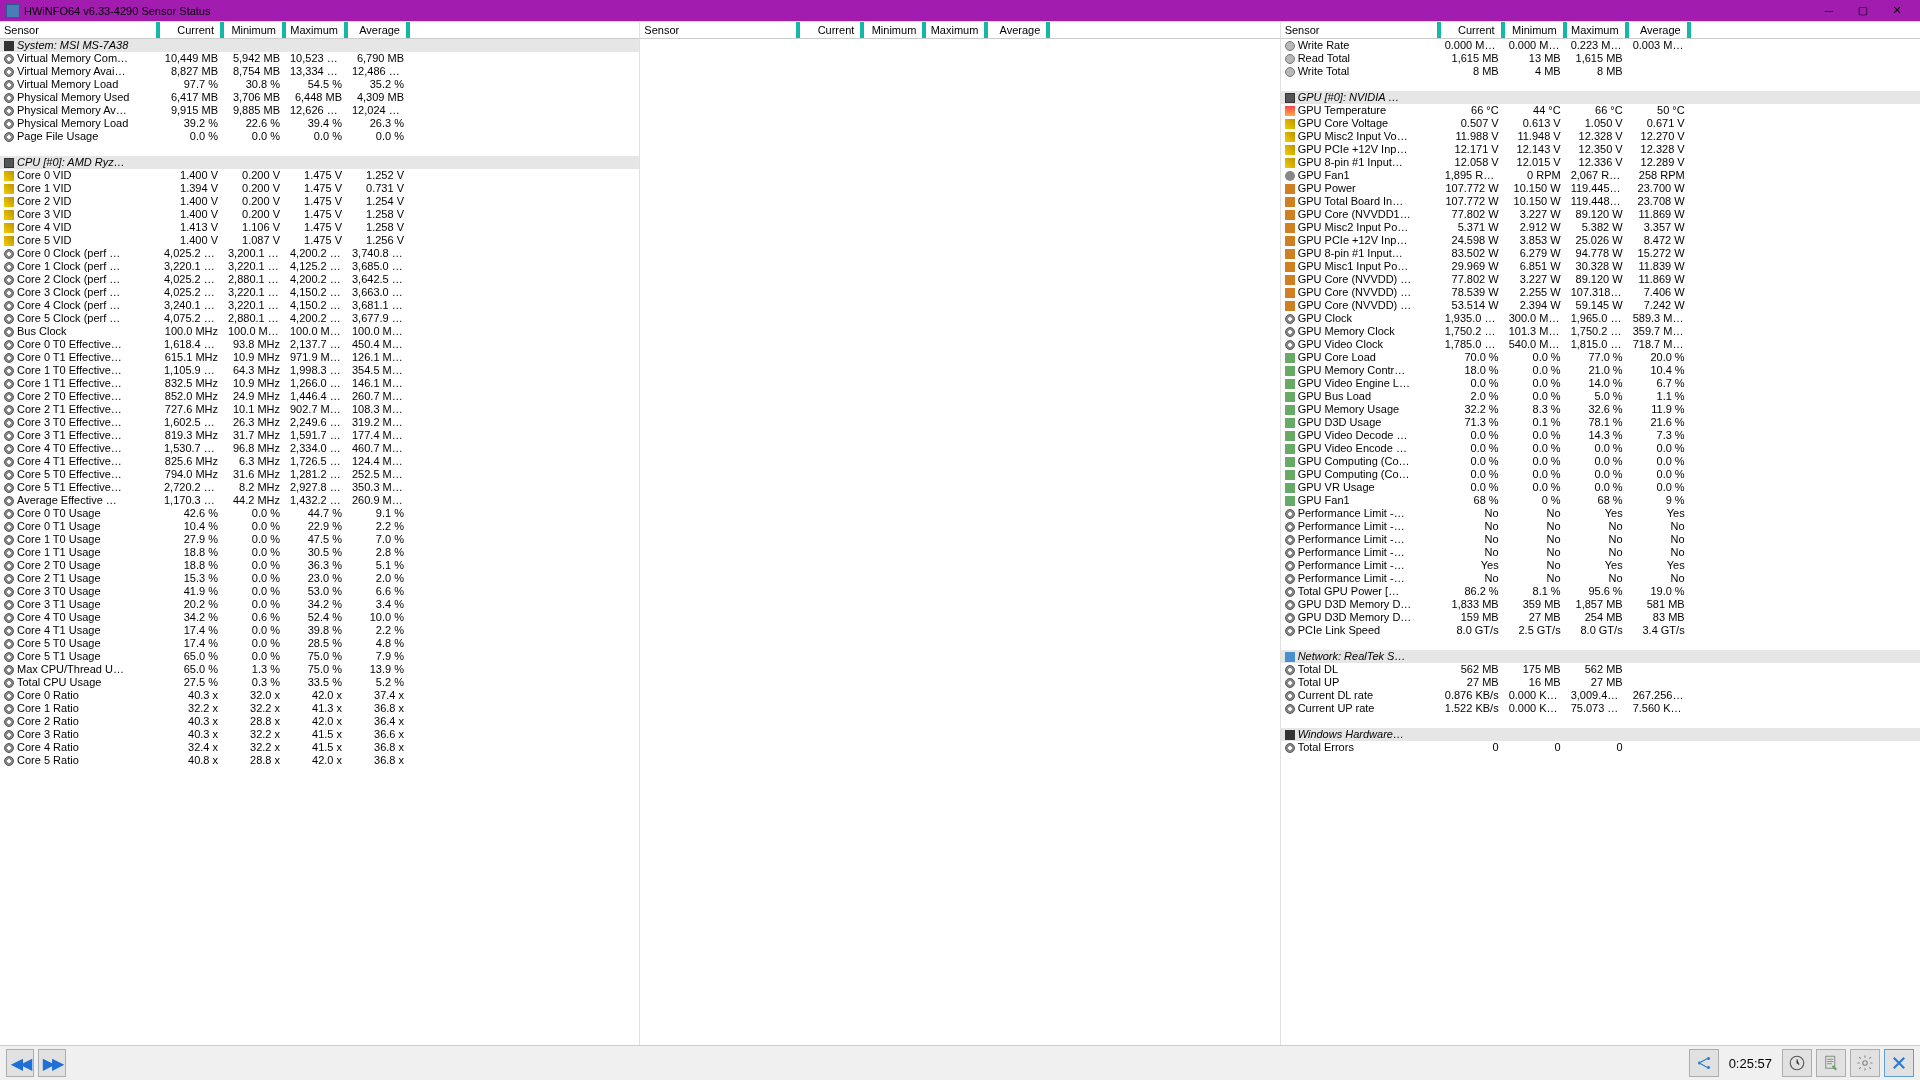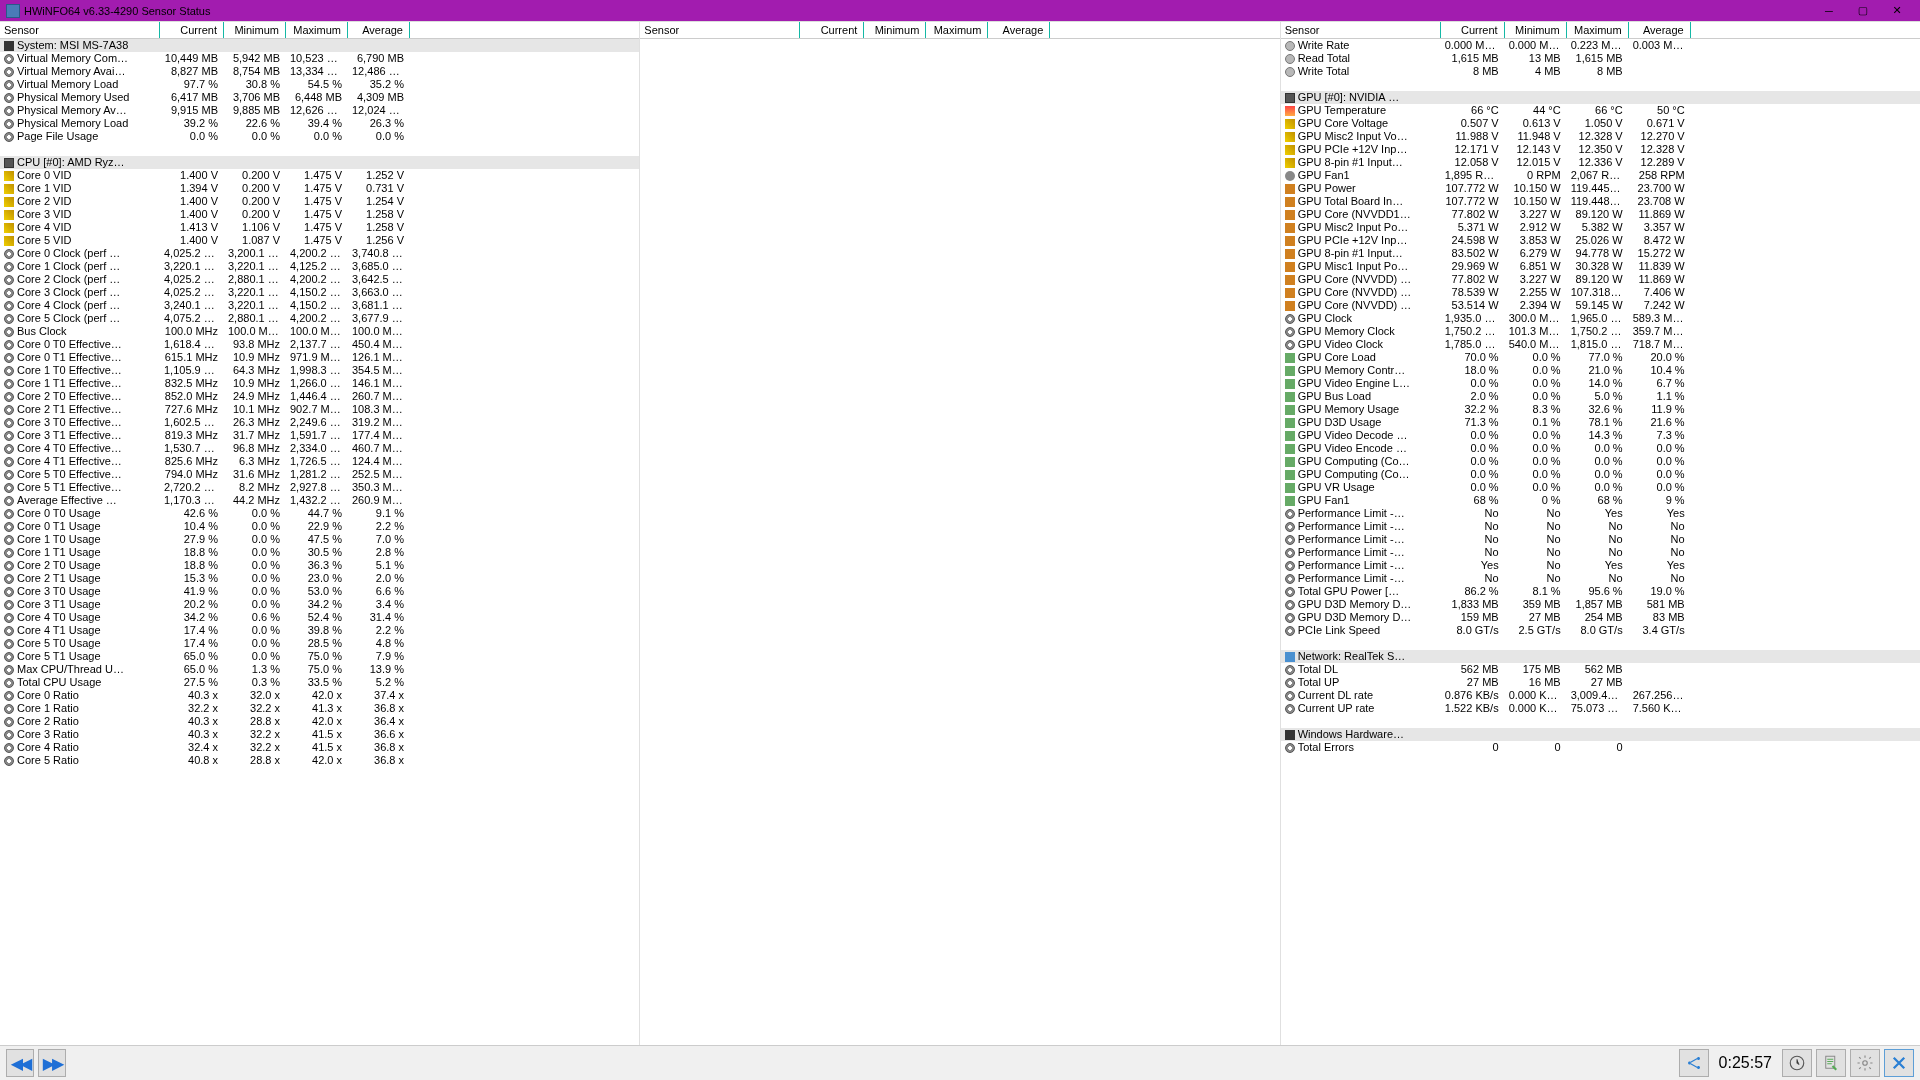--- a/index.html
+++ b/index.html
@@ -6,51 +6,51 @@
 body{background:#fff;overflow:hidden;width:1920px;height:1080px;position:relative}
 .titlebar{height:22px;background:#a21caf;display:flex;align-items:center;padding:0 6px;border-bottom:1px solid #ddd}
 .titlebar-icon{width:14px;height:14px;margin-right:4px;background:#4a7cb8;border:1px solid #2a5a8a}
 .titlebar-title{flex:1}
 .win-controls{display:flex;gap:0}
 .win-btn{width:34px;height:20px;display:flex;align-items:center;justify-content:center;cursor:default}
 .panes{display:flex;height:1023px}
 .pane{flex:1;min-width:0;overflow-y:hidden;border-right:1px solid #e0e0e0;position:relative}
 .pane:last-child{border-right:none}
 .hdr-row{display:flex;height:17px;background:#fff;border-bottom:1px solid #ccc;position:sticky;top:0}
-.hdr-cell{border-right:1px solid #14b8a6;padding:1px 6px 1px 4px;display:flex;align-items:center;white-space:nowrap;overflow:hidden}
+.hdr-cell{border-right:4px solid #14b8a6;padding:1px 6px 1px 4px;display:flex;align-items:center;white-space:nowrap;overflow:hidden}
 .hdr-cell.num{justify-content:flex-end}
 .c-sensor{width:160px}
 .c-cur{width:64px}
 .c-min{width:62px}
 .c-max{width:62px}
 .c-avg{width:62px}
 .rows{overflow:hidden}
 .row{display:flex;height:13px;align-items:center}
-.row.group{background:#e6e6e6;}
+.row.group{background:#e6e6e6;font-style:italic}
 .cell{padding:0 6px 0 4px;white-space:nowrap;overflow:hidden;text-overflow:ellipsis;line-height:13px}
 .cell.num{text-align:right}
 .cell.sensor{display:flex;align-items:center;gap:3px}
 .sensor-icon{width:10px;height:10px;flex-shrink:0;display:inline-block}
 .ic-sys{background:#333}
 .ic-clock{background:radial-gradient(circle,#fff 30%,#888 30%);border:1px solid #555;border-radius:50%}
 .ic-chip{background:#555;border:1px solid #333}
 .ic-volt{background:linear-gradient(45deg,#f0d000,#c09000)}
 .ic-pwr{background:#d08020}
 .ic-temp{background:linear-gradient(#f44,#fa4)}
 .ic-fan{background:#888;border-radius:50%}
 .ic-pct{background:#6a6}
 .ic-net{background:#4a90d0}
 .ic-drive{background:#b8b8b8;border-radius:50%;border:1px solid #777}
 .statusbar{position:absolute;bottom:0;left:0;right:0;height:35px;background:#f0f0f0;border-top:1px solid #ccc;display:flex;align-items:center;padding:2px 6px;gap:4px}
 .sb-btn{width:28px;height:28px;border:1px solid #adadad;background:#e1e1e1;display:flex;align-items:center;justify-content:center;cursor:default}
 .sb-btn.wide{width:30px}
 .sb-spacer{flex:1}
 .sb-btn svg{width:18px;height:18px}
 .sb-btn.close-big{border-color:#5d9ed6}
-.elapsed{padding:0 6px;font-size:16px}
+.elapsed{padding:0 6px;font-size:13px}
 .arrow-l{color:#1e6fd6;font-size:16px;letter-spacing:-3px}
 .arrow-r{color:#1e6fd6;font-size:16px;letter-spacing:-3px}
 </style>
 </head>
 <body>
 
 <div class="titlebar">
   <span class="titlebar-icon"></span>
   <span class="titlebar-title">HWiNFO64 v6.33-4290 Sensor Status</span>
   <div class="win-controls">
@@ -502,21 +502,21 @@
           <div class="cell num c-avg">3.4 %</div>
         </div>
         <div class="row">
           <div class="cell sensor c-sensor">
             <span class="sensor-icon ic-clock"></span>
             <span>Core 4 T0 Usage</span>
           </div>
           <div class="cell num c-cur">34.2 %</div>
           <div class="cell num c-min">0.6 %</div>
           <div class="cell num c-max">52.4 %</div>
-          <div class="cell num c-avg">31.4 %</div>
+          <div class="cell num c-avg">10.0 %</div>
         </div>
         <div class="row">
           <div class="cell sensor c-sensor">
             <span class="sensor-icon ic-clock"></span>
             <span>Core 4 T1 Usage</span>
           </div>
           <div class="cell num c-cur">17.4 %</div>
           <div class="cell num c-min">0.0 %</div>
           <div class="cell num c-max">39.8 %</div>
           <div class="cell num c-avg">2.2 %</div>

